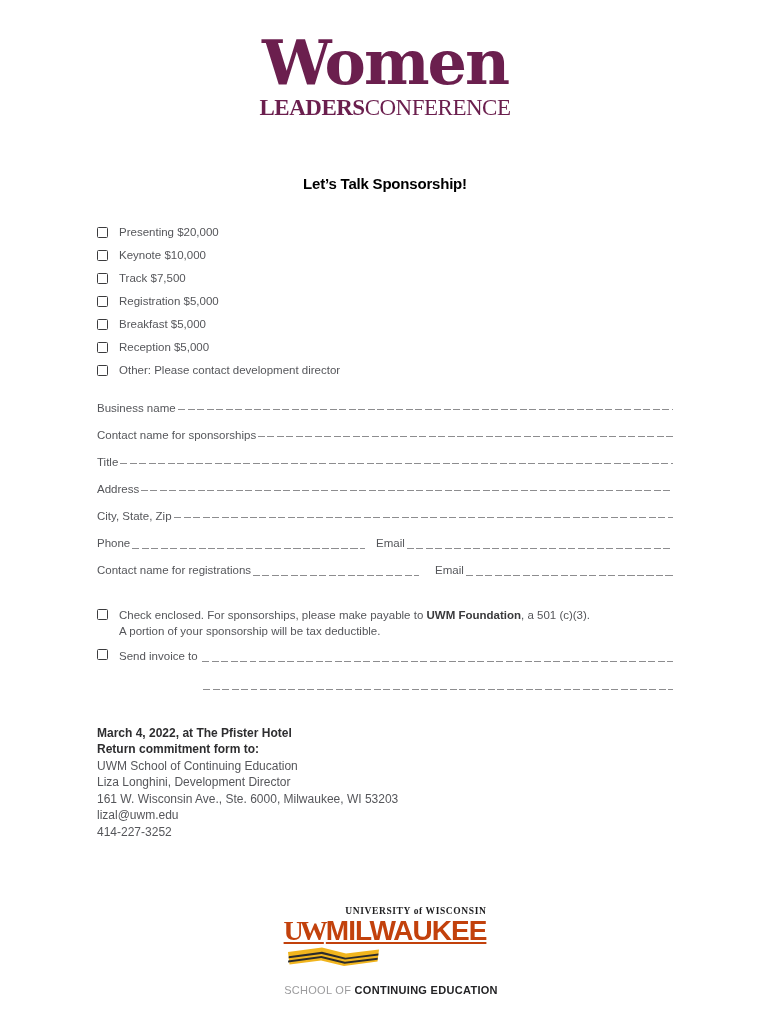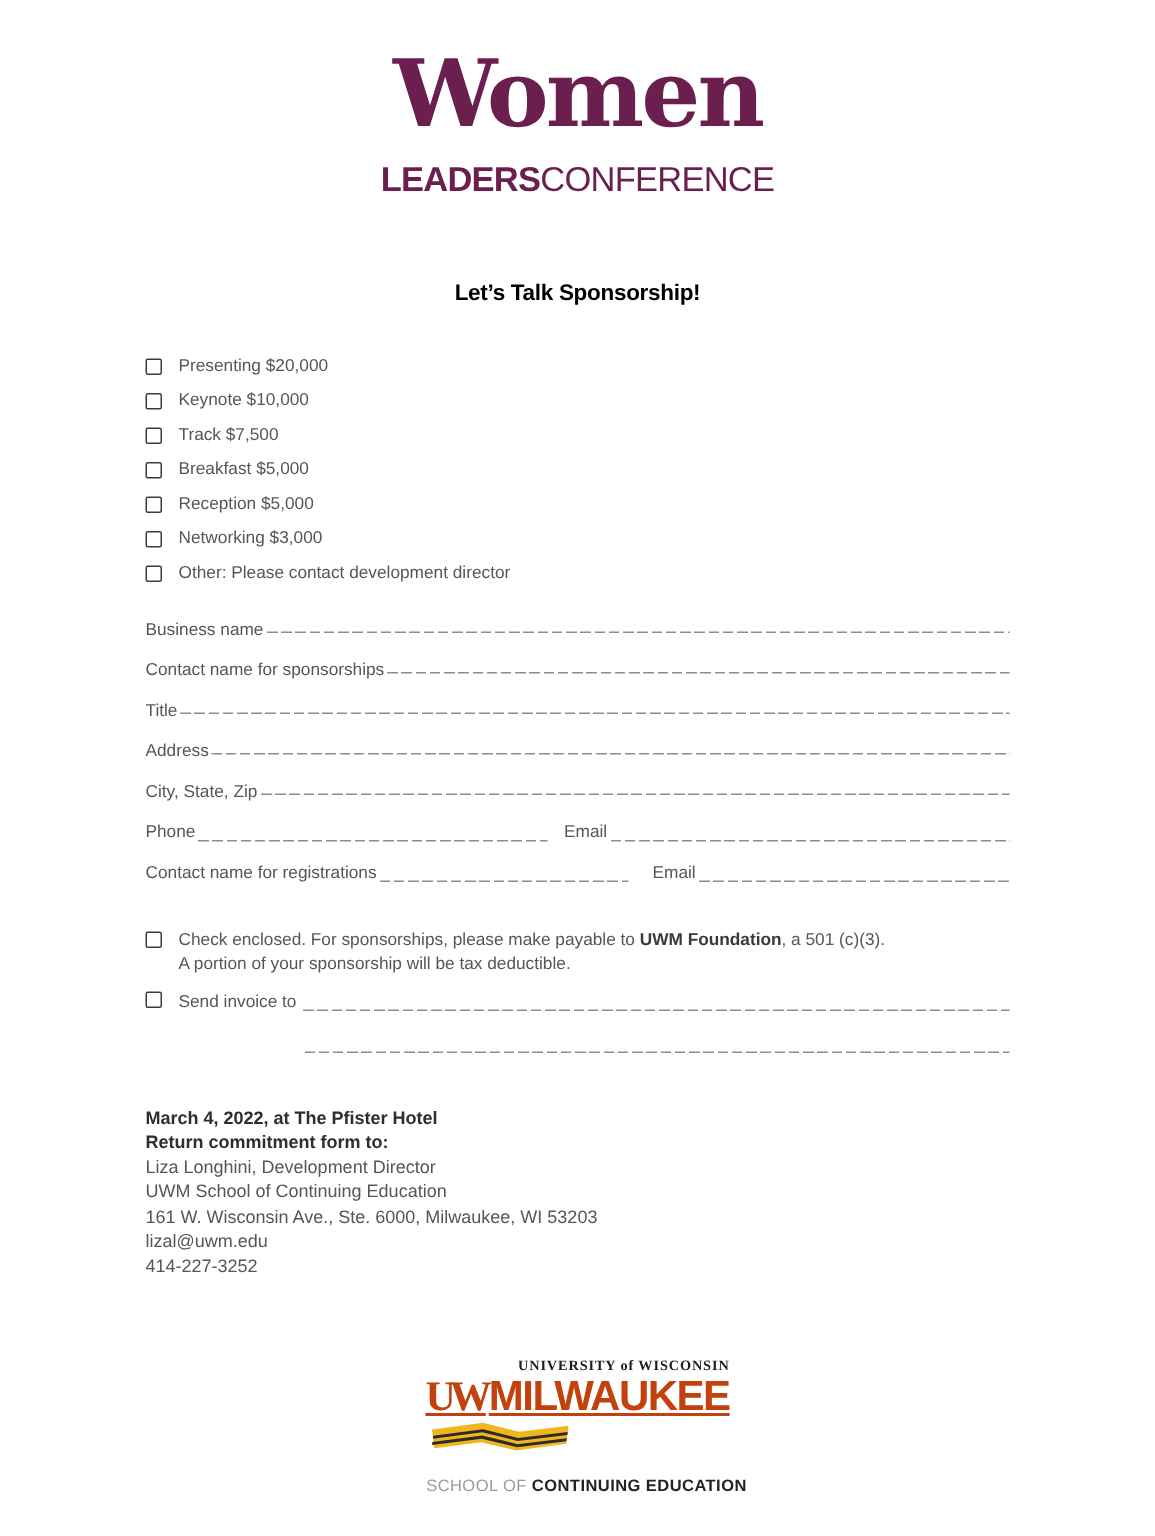--- a/index.html
+++ b/index.html
@@ -21,23 +21,24 @@
     font-family: "DejaVu Serif", serif;
     font-weight: bold;
     font-size: 62px;
     line-height: 0.95;
     letter-spacing: -2px;
     color: #6B1F4E;
   }
   .brand-sub {
     font-size: 23px;
     line-height: 1;
-    margin-top: 15px;
+    margin-top: 3px;
     letter-spacing: -0.5px;
     color: #6B1F4E;
+    font-family: Liberation Serif, serif;
   }
   .brand-sub .bold { font-weight: bold; }
   .brand-sub .light { font-weight: normal; }
 
   
   .heading {
     margin-top: 56px;
     text-align: center;
     font-size: 15px;
     font-weight: bold;
@@ -149,29 +150,29 @@
       <div class="opt-row">
         <span class="cb"></span>
         <span class="opt-label">Keynote $10,000</span>
       </div>
       <div class="opt-row">
         <span class="cb"></span>
         <span class="opt-label">Track $7,500</span>
       </div>
       <div class="opt-row">
         <span class="cb"></span>
+        <span class="opt-label">Registration $5,000</span>
+      </div>
+      <div class="opt-row">
+        <span class="cb"></span>
         <span class="opt-label">Breakfast $5,000</span>
       </div>
       <div class="opt-row">
         <span class="cb"></span>
         <span class="opt-label">Reception $5,000</span>
-      </div>
-      <div class="opt-row">
-        <span class="cb"></span>
-        <span class="opt-label">Networking $3,000</span>
       </div>
       <div class="opt-row">
         <span class="cb"></span>
         <span class="opt-label">Other: Please contact development director</span>
       </div>
     </div>
 
     <div class="fields">
       <div class="field-row">
         <span class="field-label">Business name</span>
@@ -229,22 +230,22 @@
         <span class="fill"></span>
       </div>
       <div class="invoice-cont">
         <span class="fill"></span>
       </div>
     </div>
 
     <div class="footer">
       <div class="footer-bold">March 4, 2022, at The Pfister Hotel</div>
       <div class="footer-bold">Return commitment form to:</div>
+      <div class="footer-line">UWM School of Continuing Education</div>
       <div class="footer-line">Liza Longhini, Development Director</div>
-      <div class="footer-line">UWM School of Continuing Education</div>
       <div class="footer-line">161 W. Wisconsin Ave., Ste. 6000, Milwaukee, WI 53203</div>
       <div class="footer-line">lizal@uwm.edu</div>
       <div class="footer-line">414-227-3252</div>
     </div>
 
   </div>
 
   <div class="uwm">
     <div class="uwm-inner">
       <div class="uwm-univ">UNIVERSITY of WISCONSIN</div>

